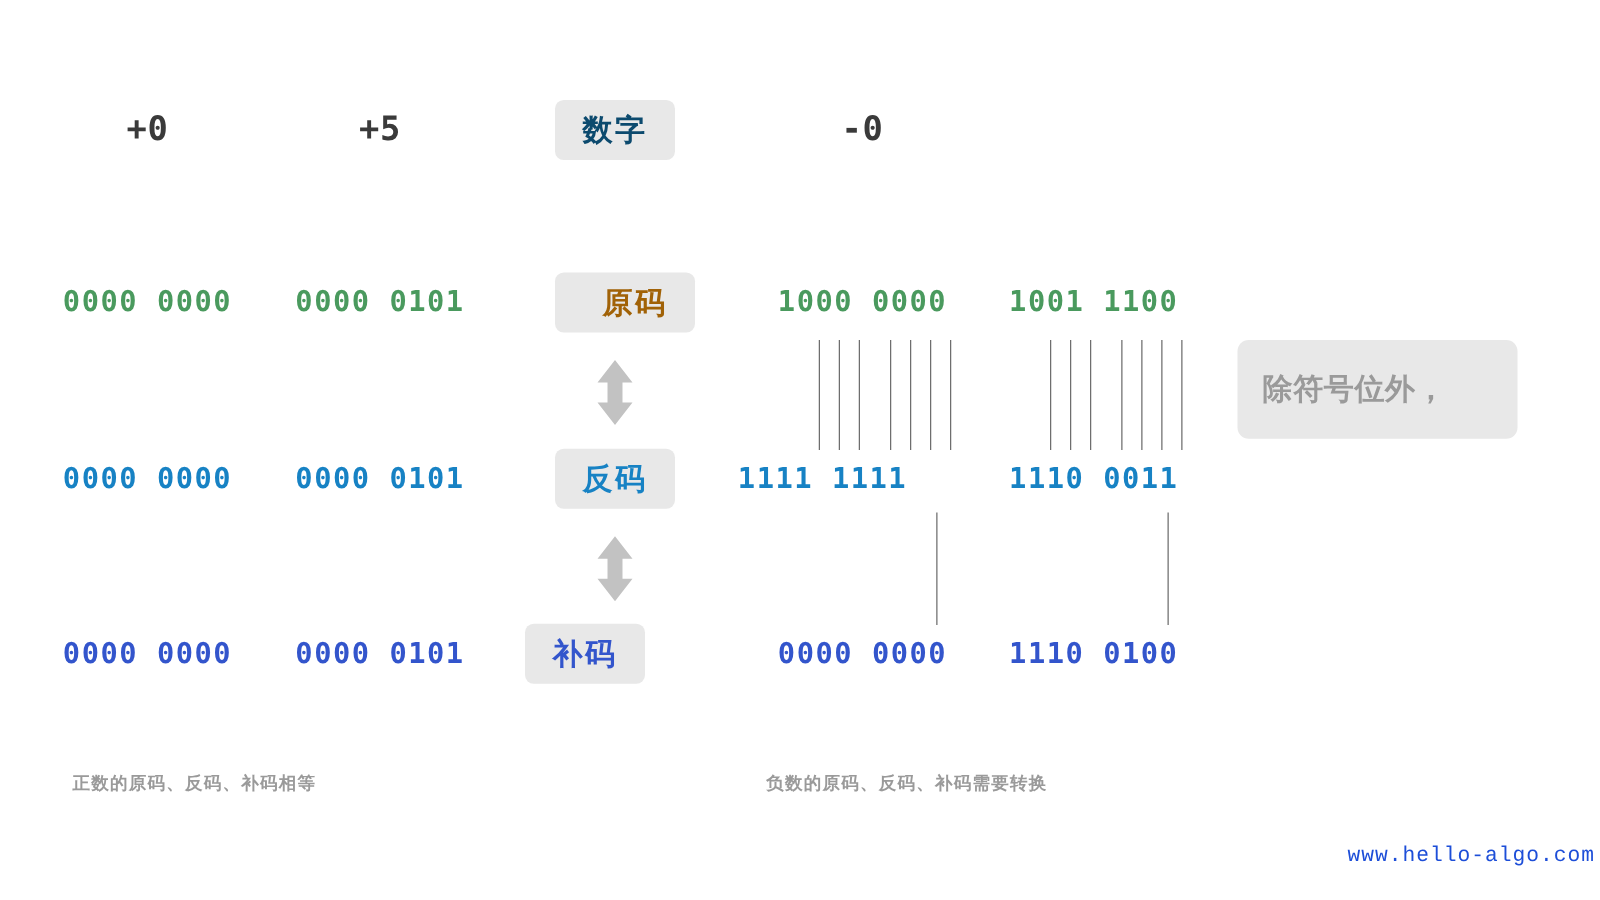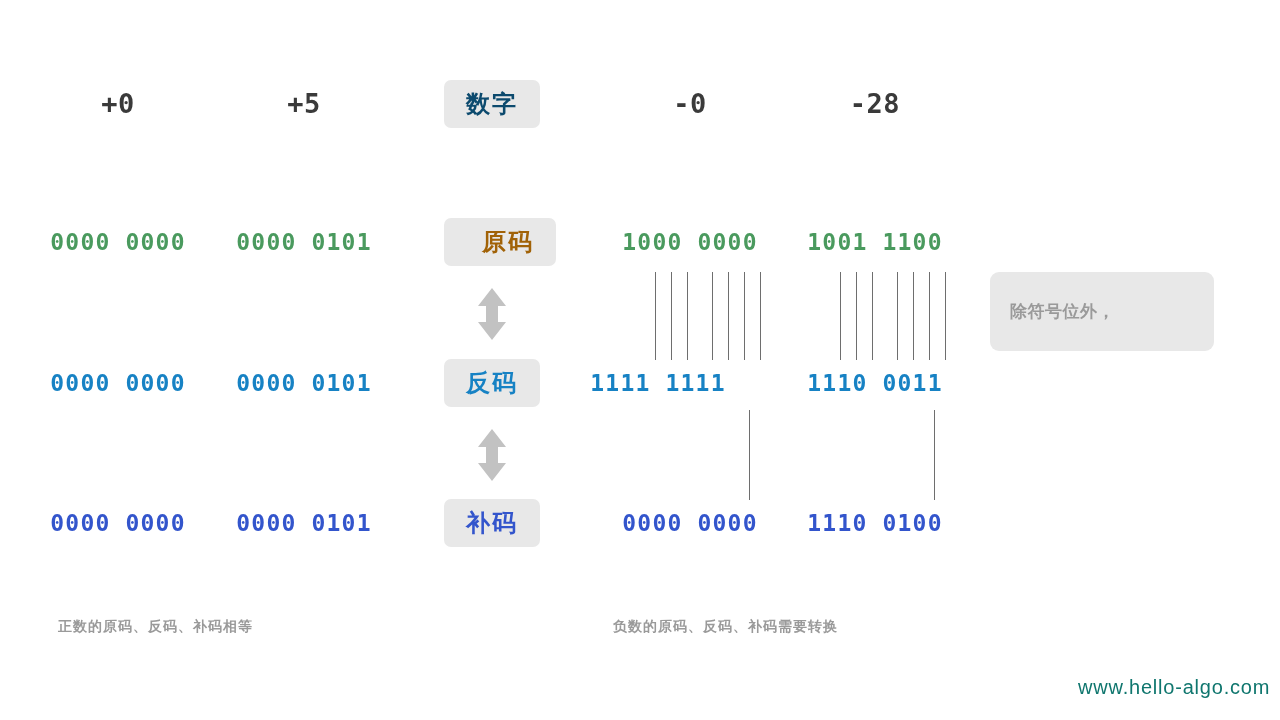--- a/index.html
+++ b/index.html
@@ -73,21 +73,21 @@
   }
 
   
   .dbl-arrow { width: 34px; height: 54px; }
 
   
   .note {
     background: #e8e8e8;
     border-radius: 9px;
     color: #9a9a9a;
-    font-size: 17px;
+    font-size: 24px;
     font-weight: bold;
     line-height: 1.55;
     display: flex;
     flex-direction: column;
     justify-content: center;
     padding: 0 20px;
     box-sizing: border-box;
     letter-spacing: 0.5px;
   }
 
@@ -95,39 +95,38 @@
   .caption {
     color: #9a9a9a;
     font-size: 14px;
     font-weight: bold;
     letter-spacing: 1px;
     white-space: nowrap;
   }
 
   
   .watermark {
-    font-family: Liberation Sans, sans-serif;
-    font-size: 20px;
-    color: #0f766e;
+    font-family: Liberation Mono, monospace;
+    font-size: 17px;
+    color: #1d4ed8;
     letter-spacing: 0.8px;
     white-space: nowrap;
   }
 </style>
 </head>
 <body>
 
 <div id="canvas">
 
   <div class="abs num-label" style="left:48px;top:88px;width:140px;">+0</div>
   <div class="abs num-label" style="left:234px;top:88px;width:140px;">+5</div>
 
   <div class="abs badge badge-dark" style="left:444px;top:80px;">数字</div>
 
   <div class="abs num-label" style="left:620px;top:88px;width:140px;">-0</div>
-  <div class="abs num-label" style="left:805px;top:88px;width:140px;">-28</div>
 
   <div class="abs bits c-green" style="left:48px;top:229px;width:140px;">0000 0000</div>
   <div class="abs bits c-green" style="left:234px;top:229px;width:140px;">0000 0101</div>
 
   <div class="abs badge badge-green" style="left:444px;top:218px;">原码</div>
 
   <div class="abs bits c-green" style="left:620px;top:229px;width:140px;">1000 0000</div>
   <div class="abs bits c-green" style="left:805px;top:229px;width:140px;">1001 1100</div>
 
   <div class="abs">
@@ -174,21 +173,21 @@
   <div class="abs" style="left:475px;top:428px;">
     <svg class="dbl-arrow" viewBox="0 0 34 54" xmlns="http://www.w3.org/2000/svg">
       <path d="M17 1 L31 19 L23 19 L23 35 L31 35 L17 53 L3 35 L11 35 L11 19 L3 19 Z" fill="#c2c2c2"></path>
     </svg>
   </div>
 
 
   <div class="abs bits c-indigo" style="left:48px;top:510px;width:140px;">0000 0000</div>
   <div class="abs bits c-indigo" style="left:234px;top:510px;width:140px;">0000 0101</div>
 
-  <div class="abs badge badge-indigo" style="left:444px;top:499px;">补码</div>
+  <div class="abs badge badge-indigo" style="left:420px;top:499px;">补码</div>
 
   <div class="abs bits c-indigo" style="left:620px;top:510px;width:140px;">0000 0000</div>
   <div class="abs bits c-indigo" style="left:805px;top:510px;width:140px;">1110 0100</div>
 
   <div class="abs caption" style="left:58px;top:618px;">正数的原码、反码、补码相等</div>
   <div class="abs caption" style="left:613px;top:618px;text-align:center;">负数的原码、反码、补码需要转换</div>
 
   <div class="abs watermark" style="left:1078px;top:676px;">www.hello-algo.com</div>
 
 </div>

